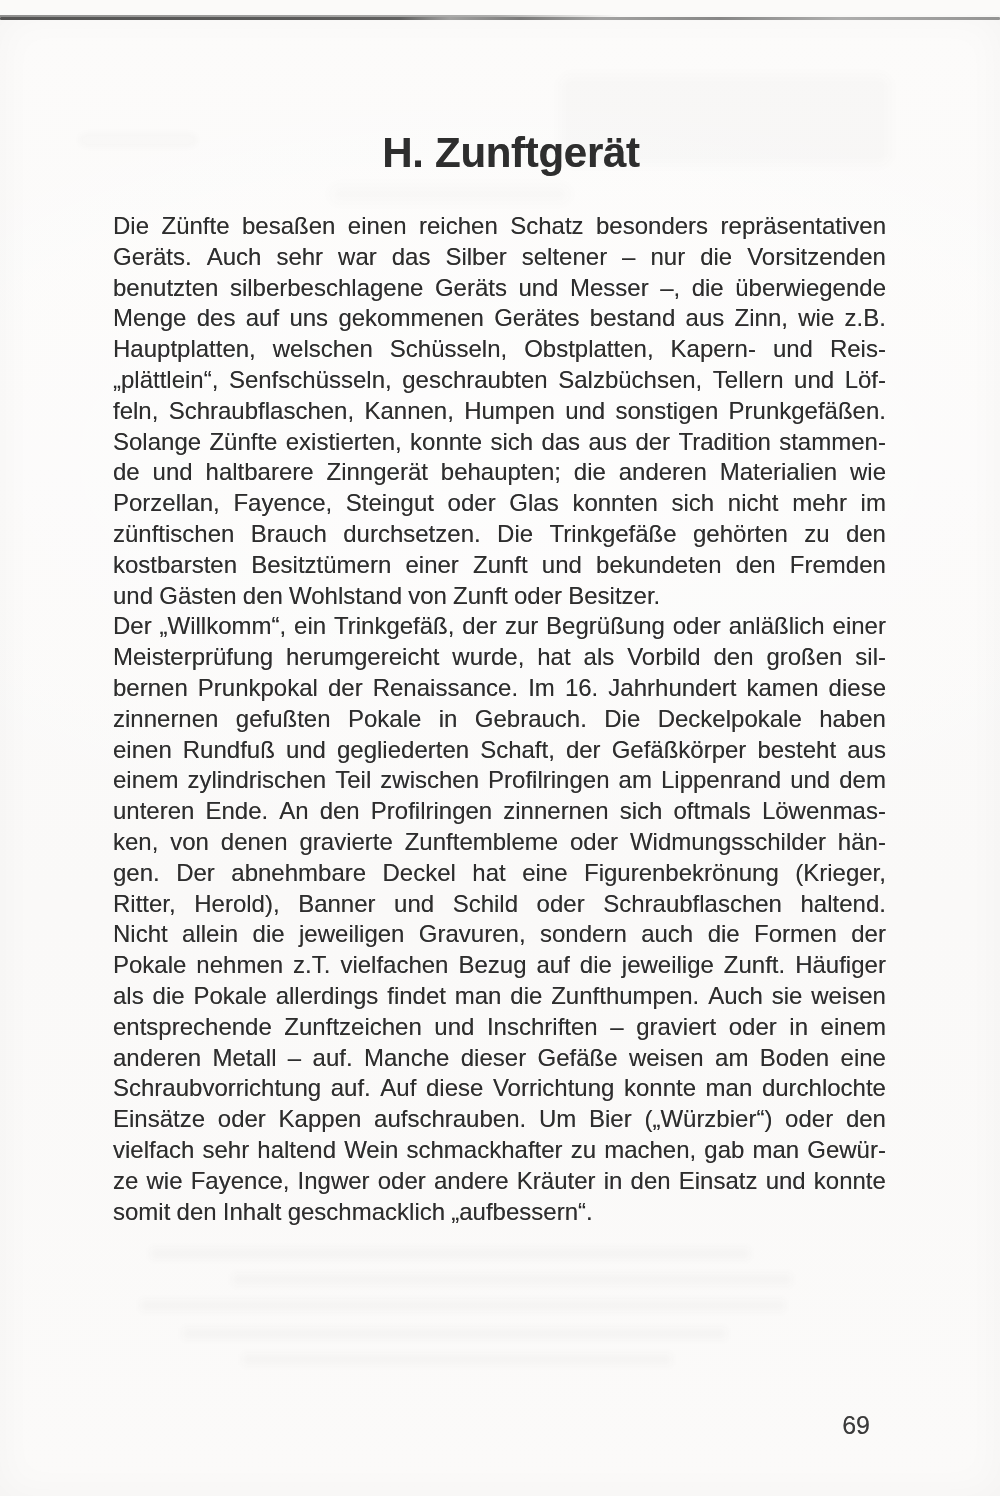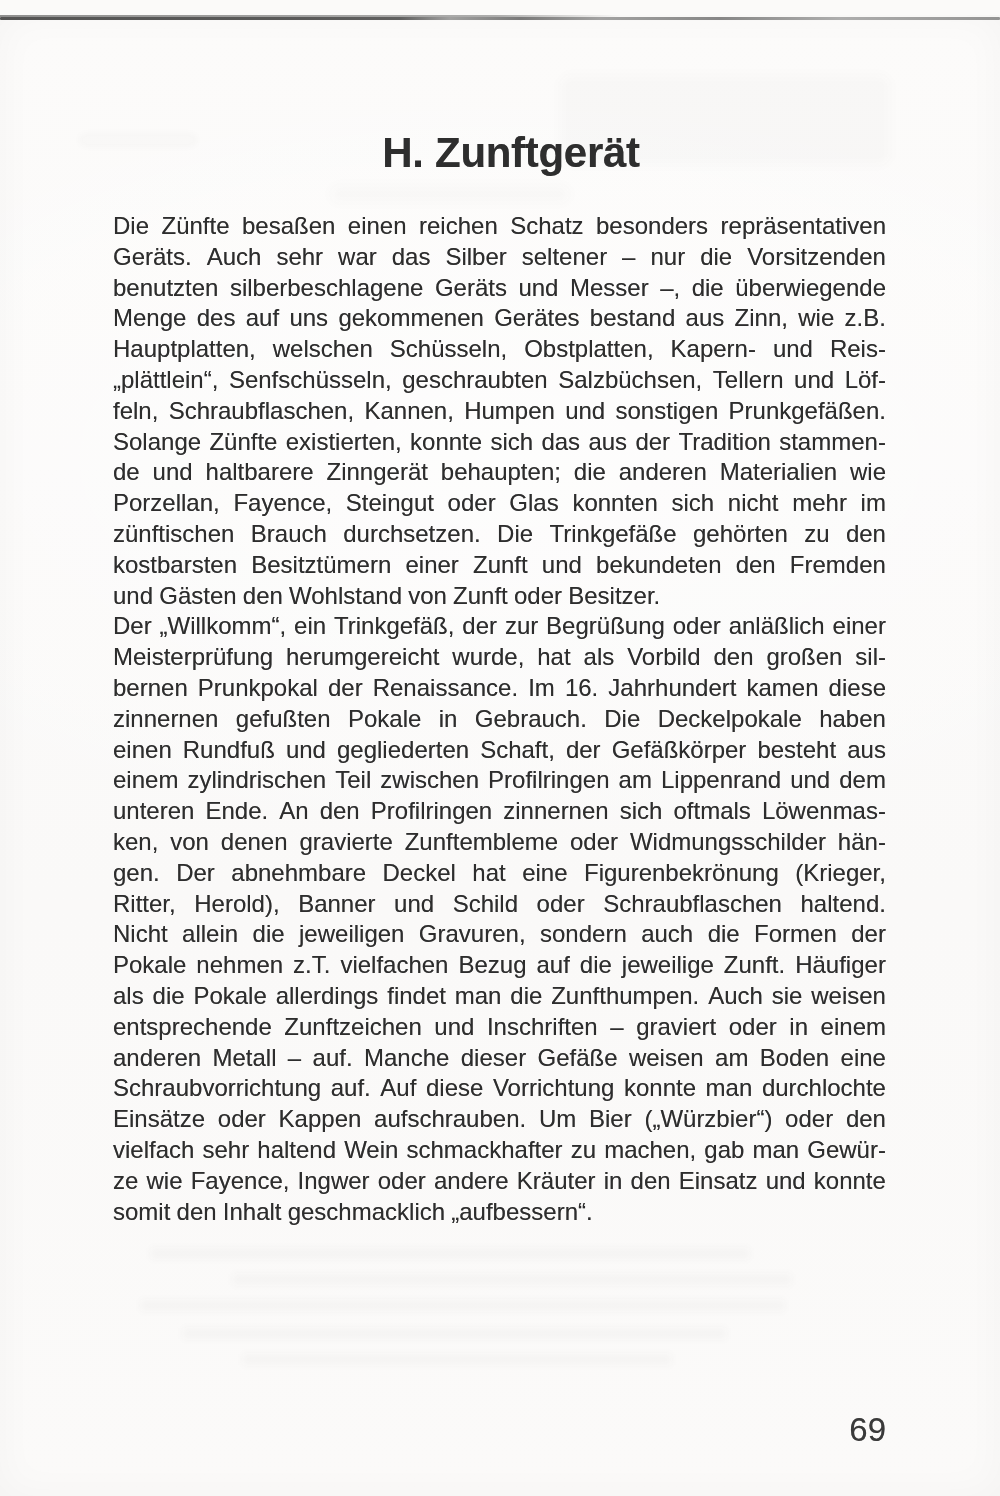--- a/index.html
+++ b/index.html
@@ -40,22 +40,22 @@
     color:#2d2d2d;font-size:24px;
     text-shadow:0 0 0.5px rgba(45,45,45,.5);
   }
   .line{
     display:flex;justify-content:space-between;
     line-height:30.8px;height:30.8px;white-space:pre;
   }
   .line span{flex:0 0 auto;}
   .line-end{justify-content:flex-start;gap:6.2px;}
   .pagenum{
-    position:absolute;left:113px;top:1396px;width:773px;
-    text-align:right;font-size:33px;color:#3a3a3a;
+    position:absolute;left:97px;top:1396px;width:773px;
+    text-align:right;font-size:25px;color:#3a3a3a;
     text-shadow:0 0 0.5px rgba(58,58,58,.5);
   }
   
   .smudge{position:absolute;background:rgba(60,60,60,0.028);filter:blur(5px);border-radius:10px;}
   .s1{top:118px;left:78px;width:120px;height:14px;opacity:.8;}
   .s2{top:60px;left:560px;width:330px;height:90px;background:rgba(60,60,60,0.018);}
   .s3{top:170px;left:330px;width:240px;height:18px;background:rgba(60,60,60,0.02);}
   .ghost{position:absolute;background:rgba(50,50,50,0.024);filter:blur(3px);border-radius:4px;}
   .g1{top:1232px;left:150px;width:600px;height:13px;}
   .g2{top:1258px;left:232px;width:560px;height:13px;}

